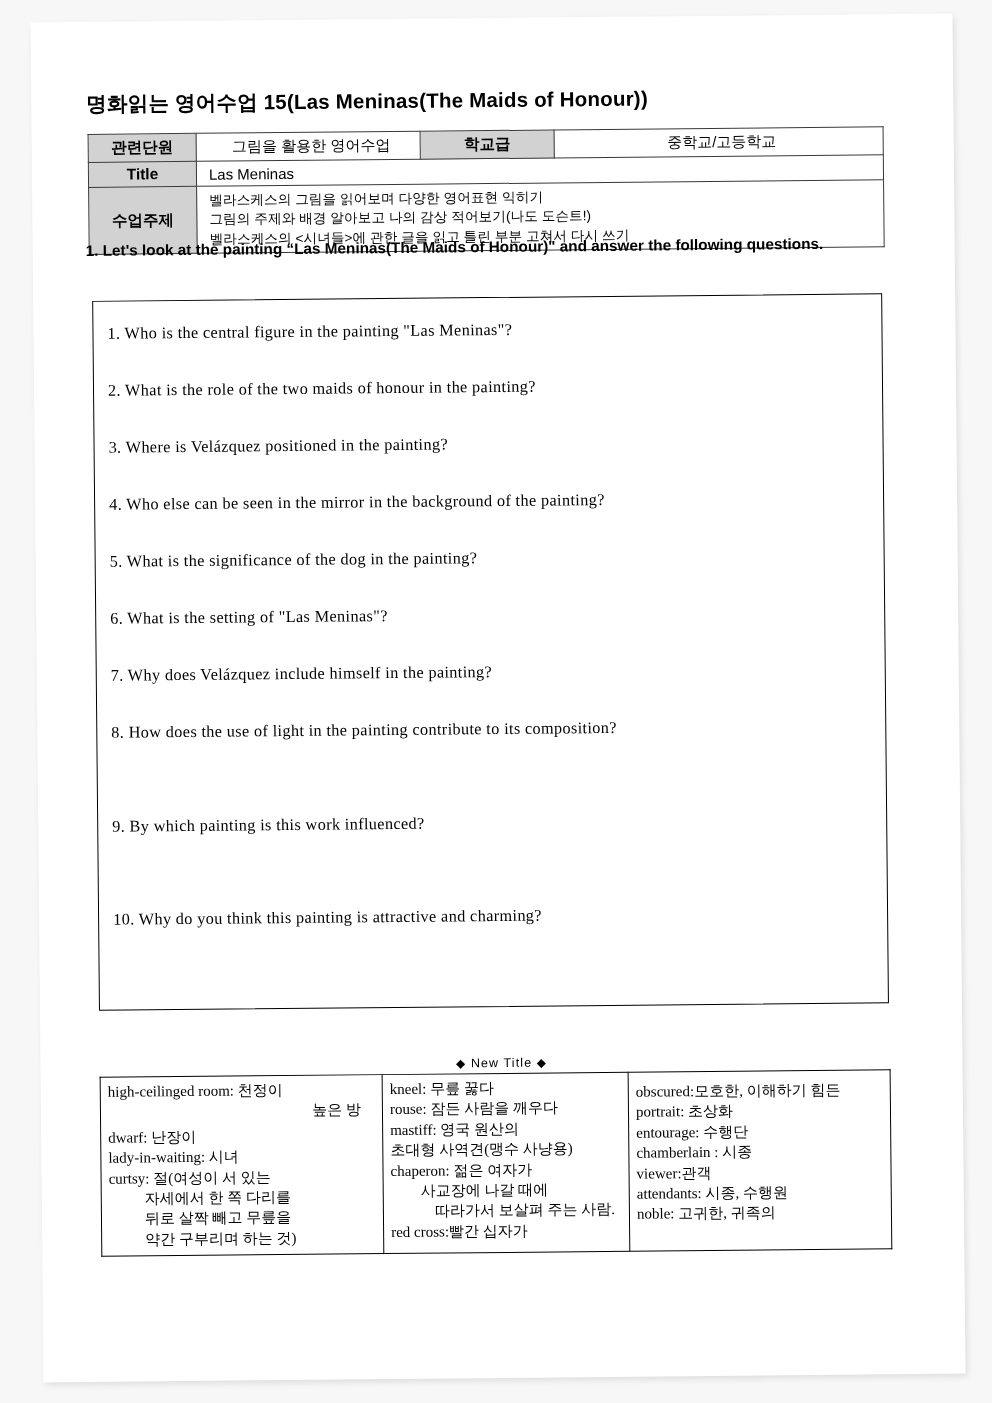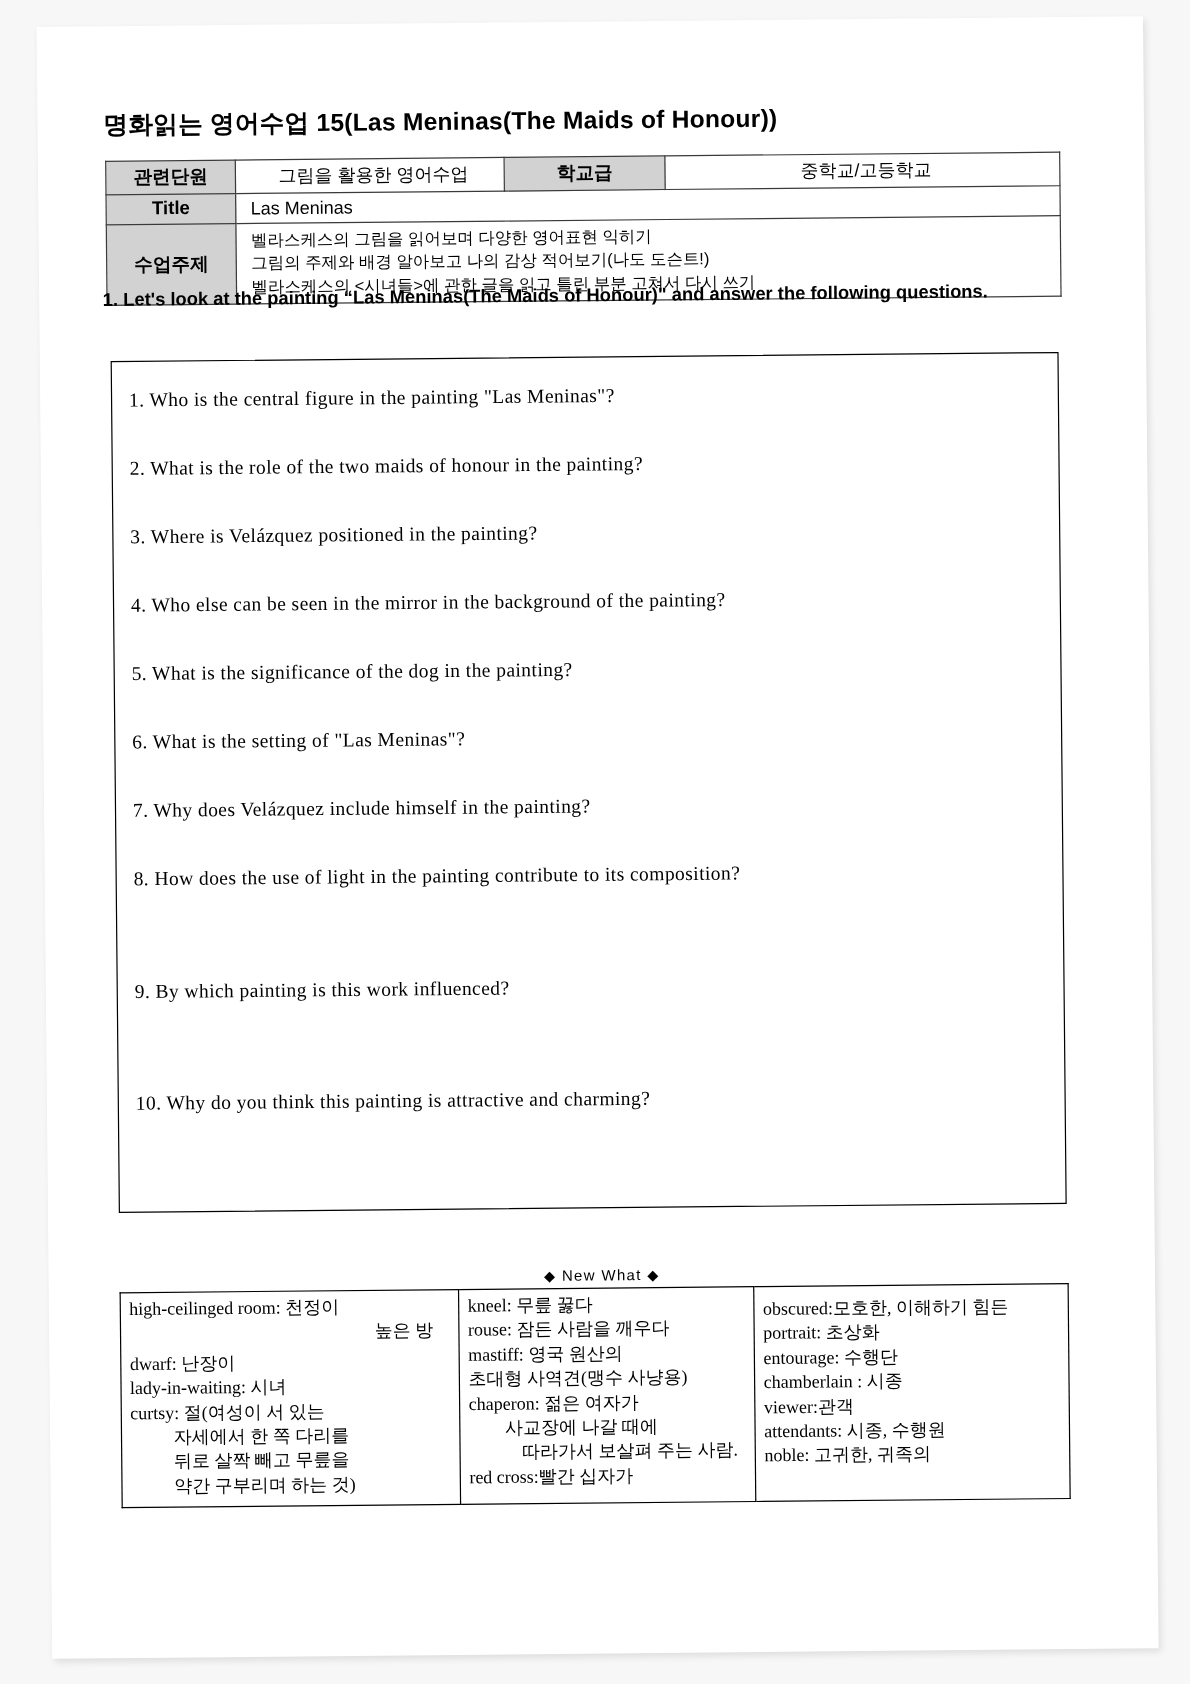--- a/index.html
+++ b/index.html
@@ -223,21 +223,21 @@
         <div class="q" style="margin-top:37px">6. What is the setting of "Las Meninas"?</div>
         <div class="q" style="margin-top:37px">7. Why does Velázquez include himself in the painting?</div>
         <div class="q" style="margin-top:37px">8. How does the use of light in the painting contribute to its composition?</div>
         <div class="q" style="margin-top:74px">9. By which painting is this work influenced?</div>
         <div class="q" style="margin-top:73px">10. Why do you think this painting is attractive and charming?</div>
       </div>
     </div>
 
     <div class="newwords-head">
       <span class="dia">◆</span>
-      <span>New What</span>
+      <span>New Title</span>
       <span class="dia">◆</span>
     </div>
 
     <table class="vocab-table">
       <colgroup>
           <col class="vc1">
           <col class="vc2">
           <col class="vc3">
         </colgroup>
       <tbody>

